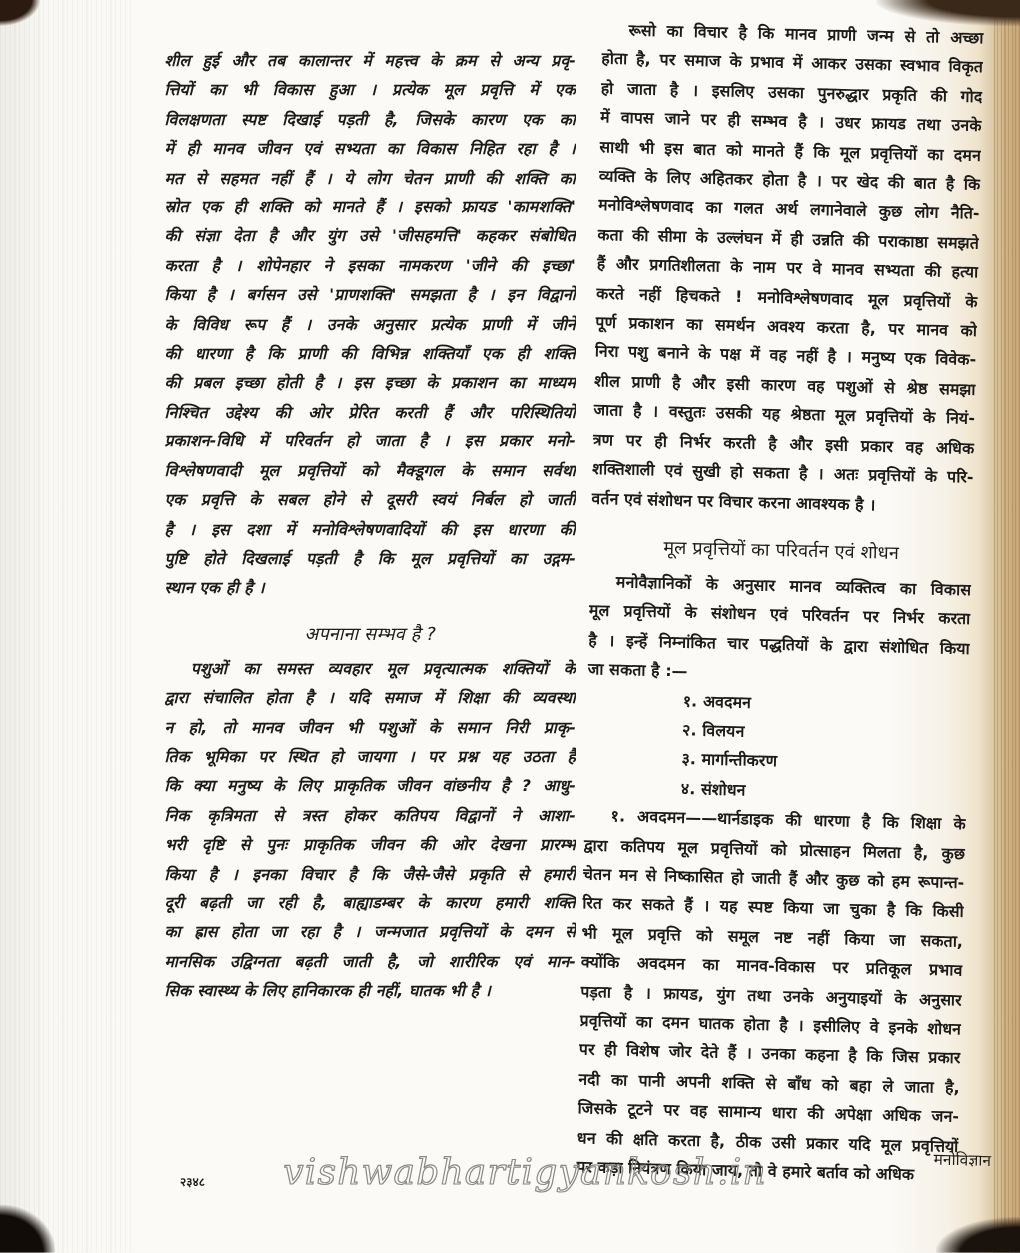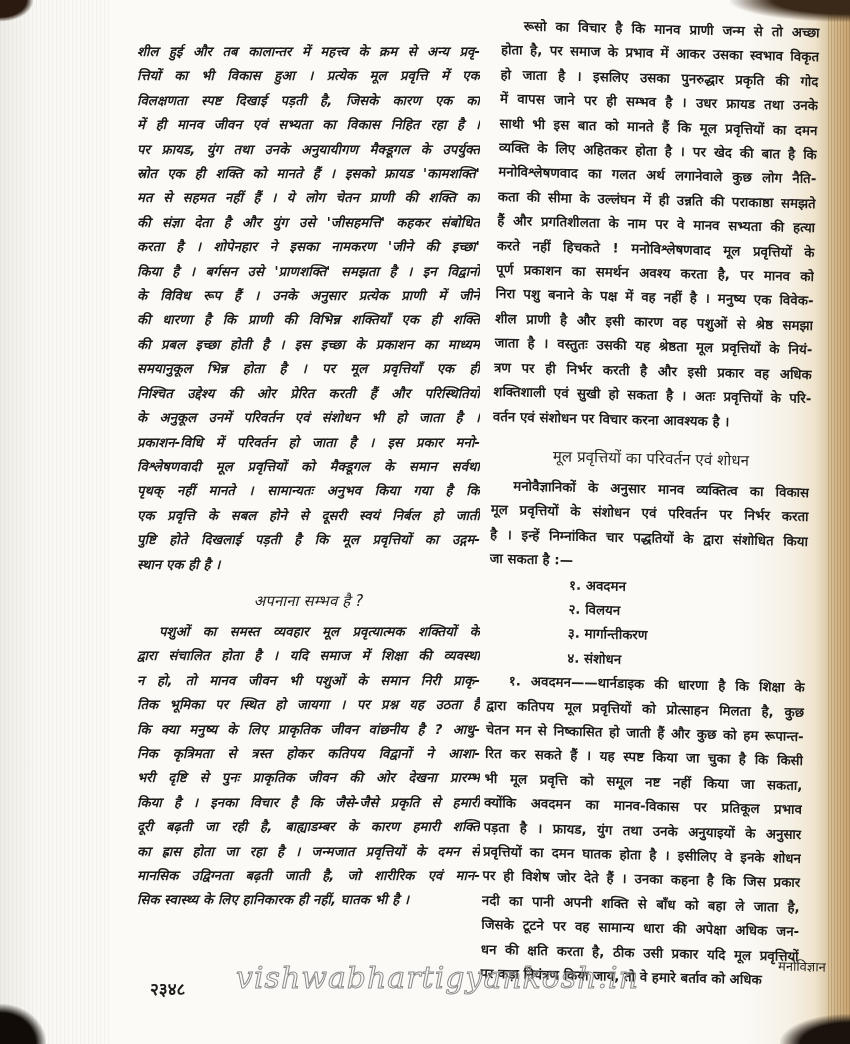--- a/index.html
+++ b/index.html
@@ -49,21 +49,21 @@
   .line.last { text-align-last: left; }
   .indent { padding-left: 22px; }
   .heading {
     display: block; text-align: center; font-weight: normal; font-size: 15px;
     line-height: 25px; margin: 10px 0 6px 0;
   }
   .heading-right { margin-top: 14px; }
   .list { display: block; padding-left: 80px; }
   .list .line { text-align-last: left; }
   .page-number {
-    position: absolute; left: 150px; top: 977px; font-size: 17px; font-weight: bold;
+    position: absolute; left: 150px; top: 977px; font-size: 10px; font-weight: bold;
   }
   .watermark {
     position: absolute; left: 236px; top: 960px;
     font-family: "DejaVu Serif", serif; font-style: italic; font-size: 30px;
     color: transparent; -webkit-text-stroke: 1px #8a8a8a; letter-spacing: 1px;
   }
   .running-footer {
     position: absolute; left: 778px; top: 957px; font-size: 13px; font-weight: normal;
     transform: rotate(1.3deg);
   }
@@ -78,36 +78,33 @@
   <div class="right-edge-pages"></div>
   <div class="corner-shadow-tr"></div>
   <div class="corner-shadow-br"></div>
 
   <div class="col col-left">
     <div id="lp1">
         <span class="line">शील हुई और तब कालान्तर में महत्त्व के क्रम से अन्य प्रवृ-</span>
         <span class="line">त्तियों का भी विकास हुआ । प्रत्येक मूल प्रवृत्ति में एक</span>
         <span class="line">विलक्षणता स्पष्ट दिखाई पड़ती है, जिसके कारण एक का</span>
         <span class="line">में ही मानव जीवन एवं सभ्यता का विकास निहित रहा है ।</span>
-        <span class="line">पर फ्रायड, युंग तथा उनके अनुयायीगण मैक्डूगल के उपर्युक्त</span>
+        <span class="line">मत से सहमत नहीं हैं । ये लोग चेतन प्राणी की शक्ति का</span>
         <span class="line">स्रोत एक ही शक्ति को मानते हैं । इसको फ्रायड 'कामशक्ति'</span>
-        <span class="line">मत से सहमत नहीं हैं । ये लोग चेतन प्राणी की शक्ति का</span>
         <span class="line">की संज्ञा देता है और युंग उसे 'जीसहमत्ति' कहकर संबोधित</span>
         <span class="line">करता है । शोपेनहार ने इसका नामकरण 'जीने की इच्छा'</span>
         <span class="line">किया है । बर्गसन उसे 'प्राणशक्ति' समझता है । इन विद्वानों</span>
         <span class="line">के विविध रूप हैं । उनके अनुसार प्रत्येक प्राणी में जीने</span>
         <span class="line">की धारणा है कि प्राणी की विभिन्न शक्तियाँ एक ही शक्ति</span>
         <span class="line">की प्रबल इच्छा होती है । इस इच्छा के प्रकाशन का माध्यम</span>
-        <span class="line">समयानुकूल भिन्न होता है । पर मूल प्रवृत्तियाँ एक ही</span>
         <span class="line">निश्चित उद्देश्य की ओर प्रेरित करती हैं और परिस्थितियों</span>
-        <span class="line">के अनुकूल उनमें परिवर्तन एवं संशोधन भी हो जाता है ।</span>
         <span class="line">प्रकाशन-विधि में परिवर्तन हो जाता है । इस प्रकार मनो-</span>
         <span class="line">विश्लेषणवादी मूल प्रवृत्तियों को मैक्डूगल के समान सर्वथा</span>
-        <span class="line">पृथक् नहीं मानते । सामान्यतः अनुभव किया गया है कि</span>
         <span class="line">एक प्रवृत्ति के सबल होने से दूसरी स्वयं निर्बल हो जाती</span>
+        <span class="line">है । इस दशा में मनोविश्लेषणवादियों की इस धारणा की</span>
         <span class="line">पुष्टि होते दिखलाई पड़ती है कि मूल प्रवृत्तियों का उद्गम-</span>
         <span class="line last">स्थान एक ही है ।</span>
       </div>
     <div id="lh" class="heading">
         <span class="line last" style="text-align-last: center; margin-top: 12px;">अपनाना सम्भव है ?</span>
       </div>
     <div id="lp2">
         <span class="line indent">पशुओं का समस्त व्यवहार मूल प्रवृत्यात्मक शक्तियों के</span>
         <span class="line">द्वारा संचालित होता है । यदि समाज में शिक्षा की व्यवस्था</span>
         <span class="line">न हो, तो मानव जीवन भी पशुओं के समान निरी प्राकृ-</span>

